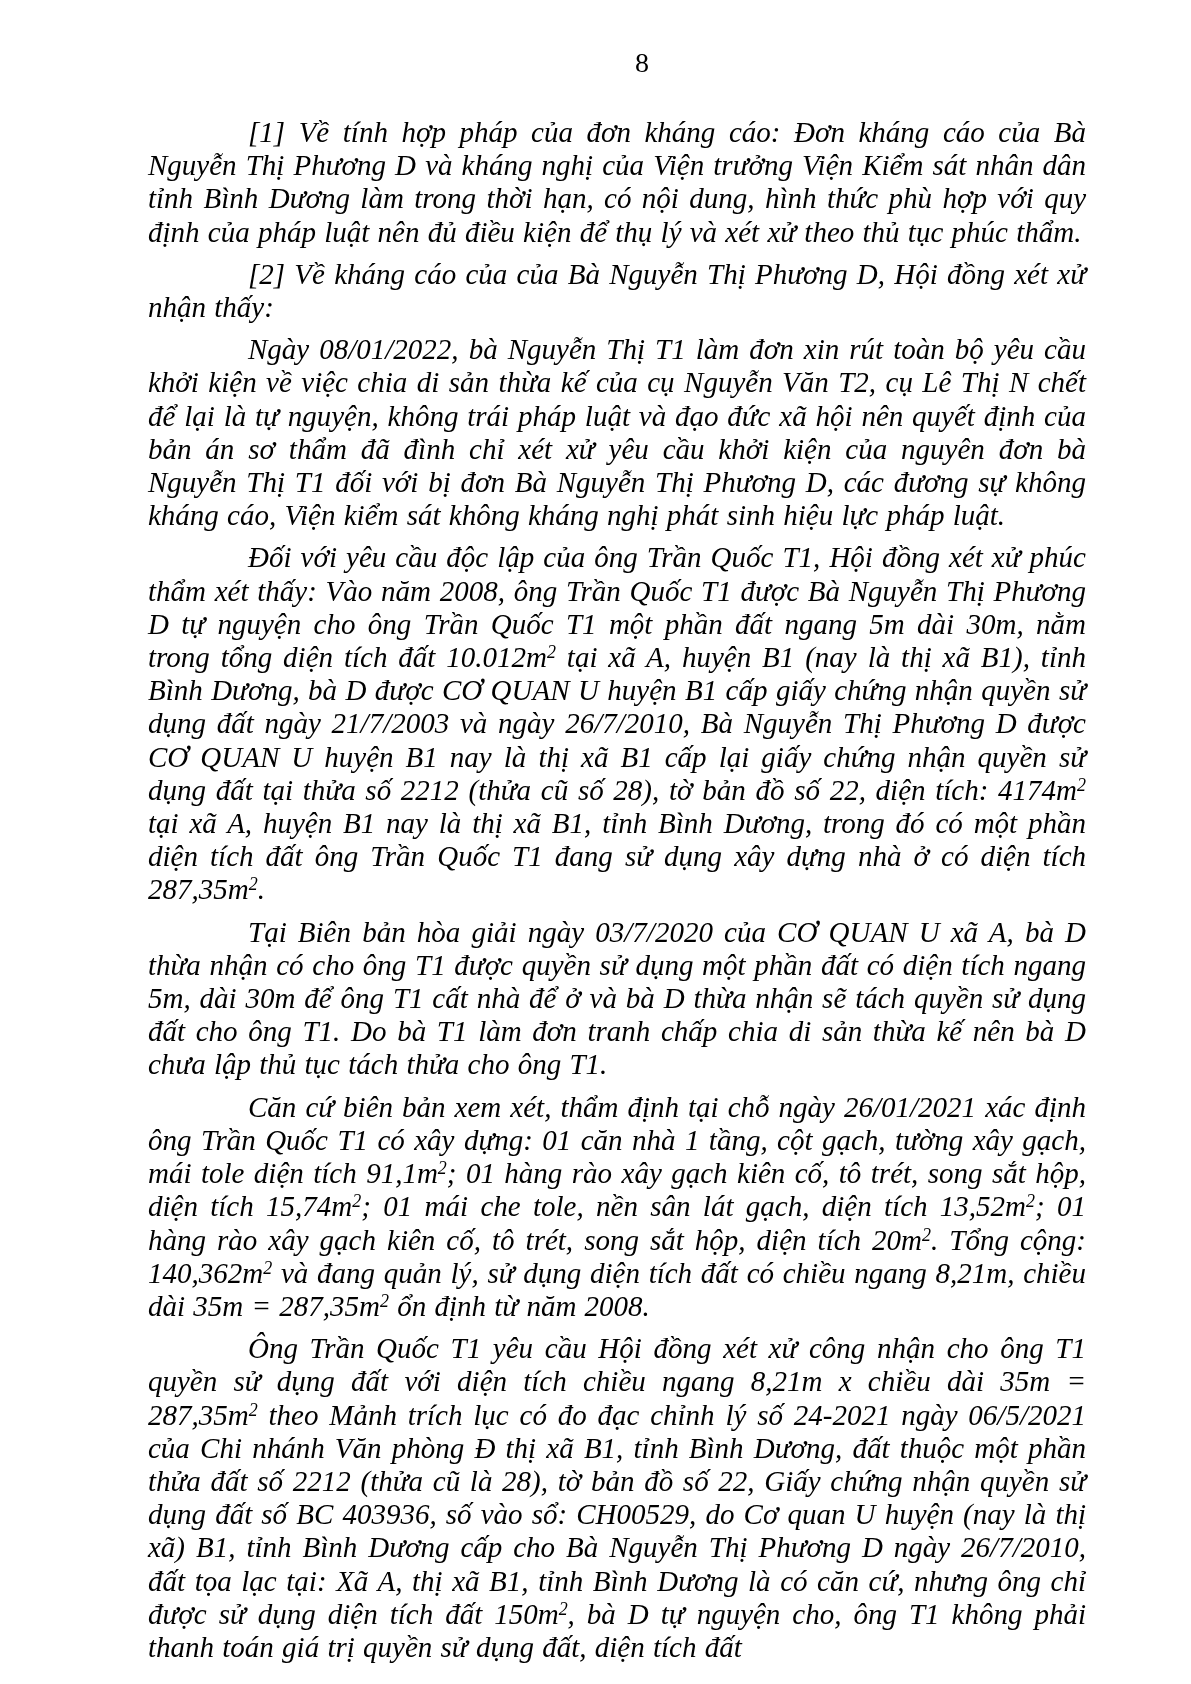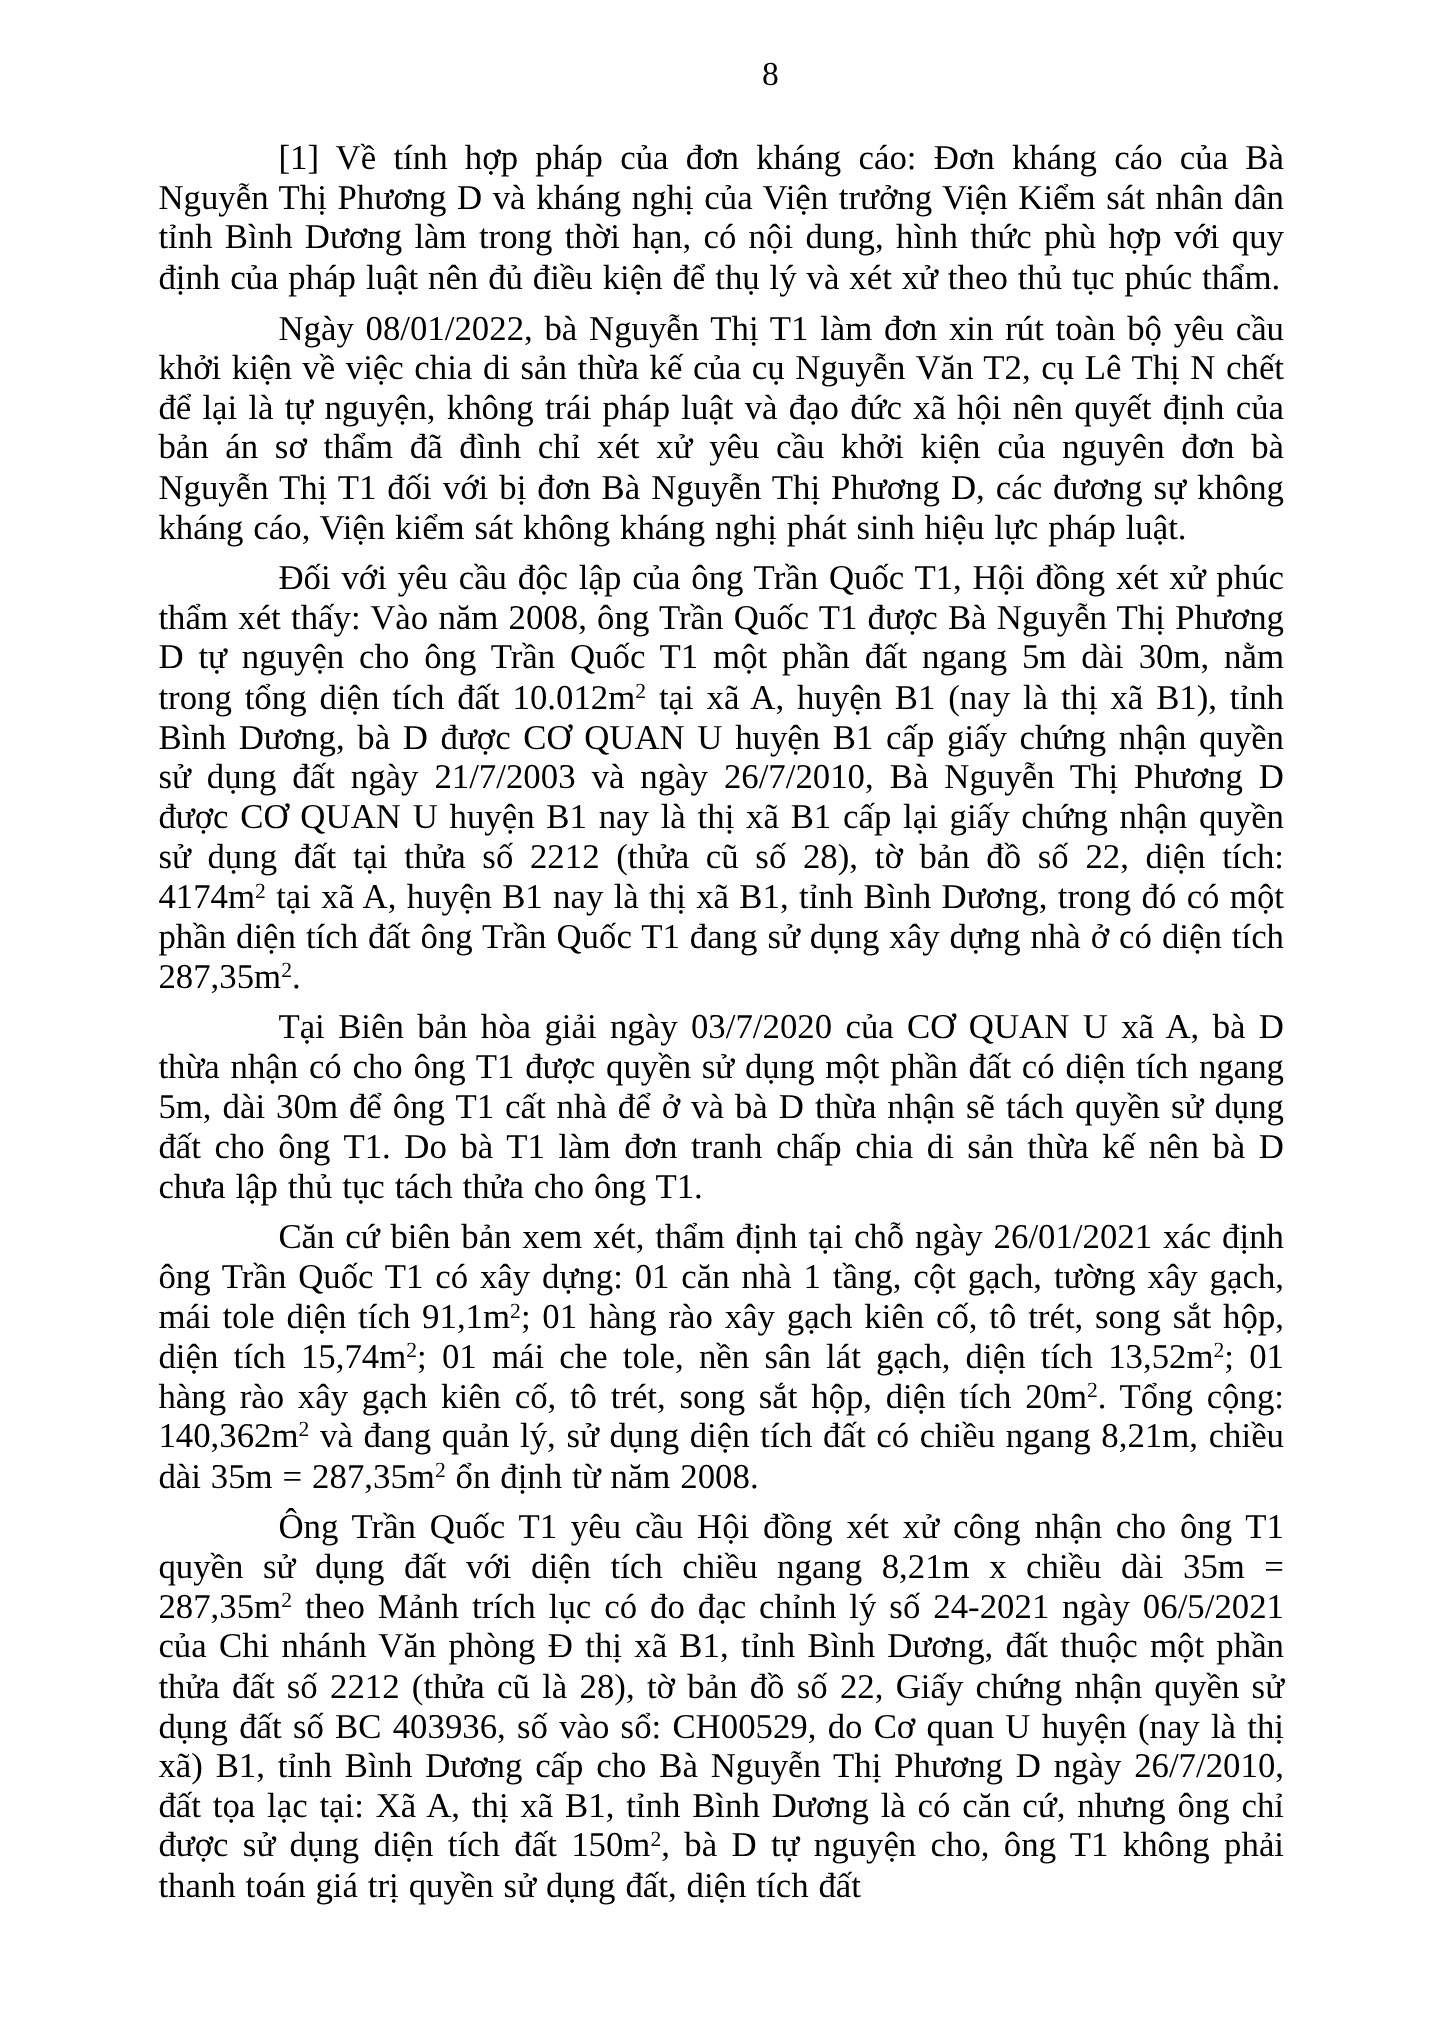--- a/index.html
+++ b/index.html
@@ -22,22 +22,23 @@
     left: 138px;
     width: 1008px;
     text-align: center;
     font-size: 28px;
     line-height: 30px;
     color: #000000;
   }
   .doc-body {
     position: absolute;
     top: 116px;
-    left: 132px;
+    left: 148px;
     width: 938px;
+    font-style: italic;
   }
   .para {
     margin: 0 0 9px 0;
     font-size: 29px;
     line-height: 33.2px;
     text-align: justify;
     text-indent: 100px;
     word-spacing: 1px;
     color: #000000;
   }
@@ -50,19 +51,20 @@
   }
 </style>
 </head>
 <body>
 
 <div class="page">
   <div class="page-number">8</div>
 
   <div class="doc-body">
     <p class="para">[1] Về tính hợp pháp của đơn kháng cáo: Đơn kháng cáo của Bà Nguyễn Thị Phương D và kháng nghị của Viện trưởng Viện Kiểm sát nhân dân tỉnh Bình Dương làm trong thời hạn, có nội dung, hình thức phù hợp với quy định của pháp luật nên đủ điều kiện để thụ lý và xét xử theo thủ tục phúc thẩm.</p>
+    <p class="para">[2] Về kháng cáo của của Bà Nguyễn Thị Phương D, Hội đồng xét xử nhận thấy:</p>
     <p class="para">Ngày 08/01/2022, bà Nguyễn Thị T1 làm đơn xin rút toàn bộ yêu cầu khởi kiện về việc chia di sản thừa kế của cụ Nguyễn Văn T2, cụ Lê Thị N chết để lại là tự nguyện, không trái pháp luật và đạo đức xã hội nên quyết định của bản án sơ thẩm đã đình chỉ xét xử yêu cầu khởi kiện của nguyên đơn bà Nguyễn Thị T1 đối với bị đơn Bà Nguyễn Thị Phương D, các đương sự không kháng cáo, Viện kiểm sát không kháng nghị phát sinh hiệu lực pháp luật.</p>
     <p class="para">Đối với yêu cầu độc lập của ông Trần Quốc T1, Hội đồng xét xử phúc thẩm xét thấy: Vào năm 2008, ông Trần Quốc T1 được Bà Nguyễn Thị Phương D tự nguyện cho ông Trần Quốc T1 một phần đất ngang 5m dài 30m, nằm trong tổng diện tích đất 10.012m<sup>2</sup> tại xã A, huyện B1 (nay là thị xã B1), tỉnh Bình Dương, bà D được CƠ QUAN U huyện B1 cấp giấy chứng nhận quyền sử dụng đất ngày 21/7/2003 và ngày 26/7/2010, Bà Nguyễn Thị Phương D được CƠ QUAN U huyện B1 nay là thị xã B1 cấp lại giấy chứng nhận quyền sử dụng đất tại thửa số 2212 (thửa cũ số 28), tờ bản đồ số 22, diện tích: 4174m<sup>2</sup> tại xã A, huyện B1 nay là thị xã B1, tỉnh Bình Dương, trong đó có một phần diện tích đất ông Trần Quốc T1 đang sử dụng xây dựng nhà ở có diện tích 287,35m<sup>2</sup>.</p>
     <p class="para">Tại Biên bản hòa giải ngày 03/7/2020 của CƠ QUAN U xã A, bà D thừa nhận có cho ông T1 được quyền sử dụng một phần đất có diện tích ngang 5m, dài 30m để ông T1 cất nhà để ở và bà D thừa nhận sẽ tách quyền sử dụng đất cho ông T1. Do bà T1 làm đơn tranh chấp chia di sản thừa kế nên bà D chưa lập thủ tục tách thửa cho ông T1.</p>
     <p class="para">Căn cứ biên bản xem xét, thẩm định tại chỗ ngày 26/01/2021 xác định ông Trần Quốc T1 có xây dựng: 01 căn nhà 1 tầng, cột gạch, tường xây gạch, mái tole diện tích 91,1m<sup>2</sup>; 01 hàng rào xây gạch kiên cố, tô trét, song sắt hộp, diện tích 15,74m<sup>2</sup>; 01 mái che tole, nền sân lát gạch, diện tích 13,52m<sup>2</sup>; 01 hàng rào xây gạch kiên cố, tô trét, song sắt hộp, diện tích 20m<sup>2</sup>. Tổng cộng: 140,362m<sup>2</sup> và đang quản lý, sử dụng diện tích đất có chiều ngang 8,21m, chiều dài 35m = 287,35m<sup>2</sup> ổn định từ năm 2008.</p>
     <p class="para">Ông Trần Quốc T1 yêu cầu Hội đồng xét xử công nhận cho ông T1 quyền sử dụng đất với diện tích chiều ngang 8,21m x chiều dài 35m = 287,35m<sup>2</sup> theo Mảnh trích lục có đo đạc chỉnh lý số 24-2021 ngày 06/5/2021 của Chi nhánh Văn phòng Đ thị xã B1, tỉnh Bình Dương, đất thuộc một phần thửa đất số 2212 (thửa cũ là 28), tờ bản đồ số 22, Giấy chứng nhận quyền sử dụng đất số BC 403936, số vào sổ: CH00529, do Cơ quan U huyện (nay là thị xã) B1, tỉnh Bình Dương cấp cho Bà Nguyễn Thị Phương D ngày 26/7/2010, đất tọa lạc tại: Xã A, thị xã B1, tỉnh Bình Dương là có căn cứ, nhưng ông chỉ được sử dụng diện tích đất 150m<sup>2</sup>, bà D tự nguyện cho, ông T1 không phải thanh toán giá trị quyền sử dụng đất, diện tích đất</p>
   </div>
 </div>
 
 </body></html>

